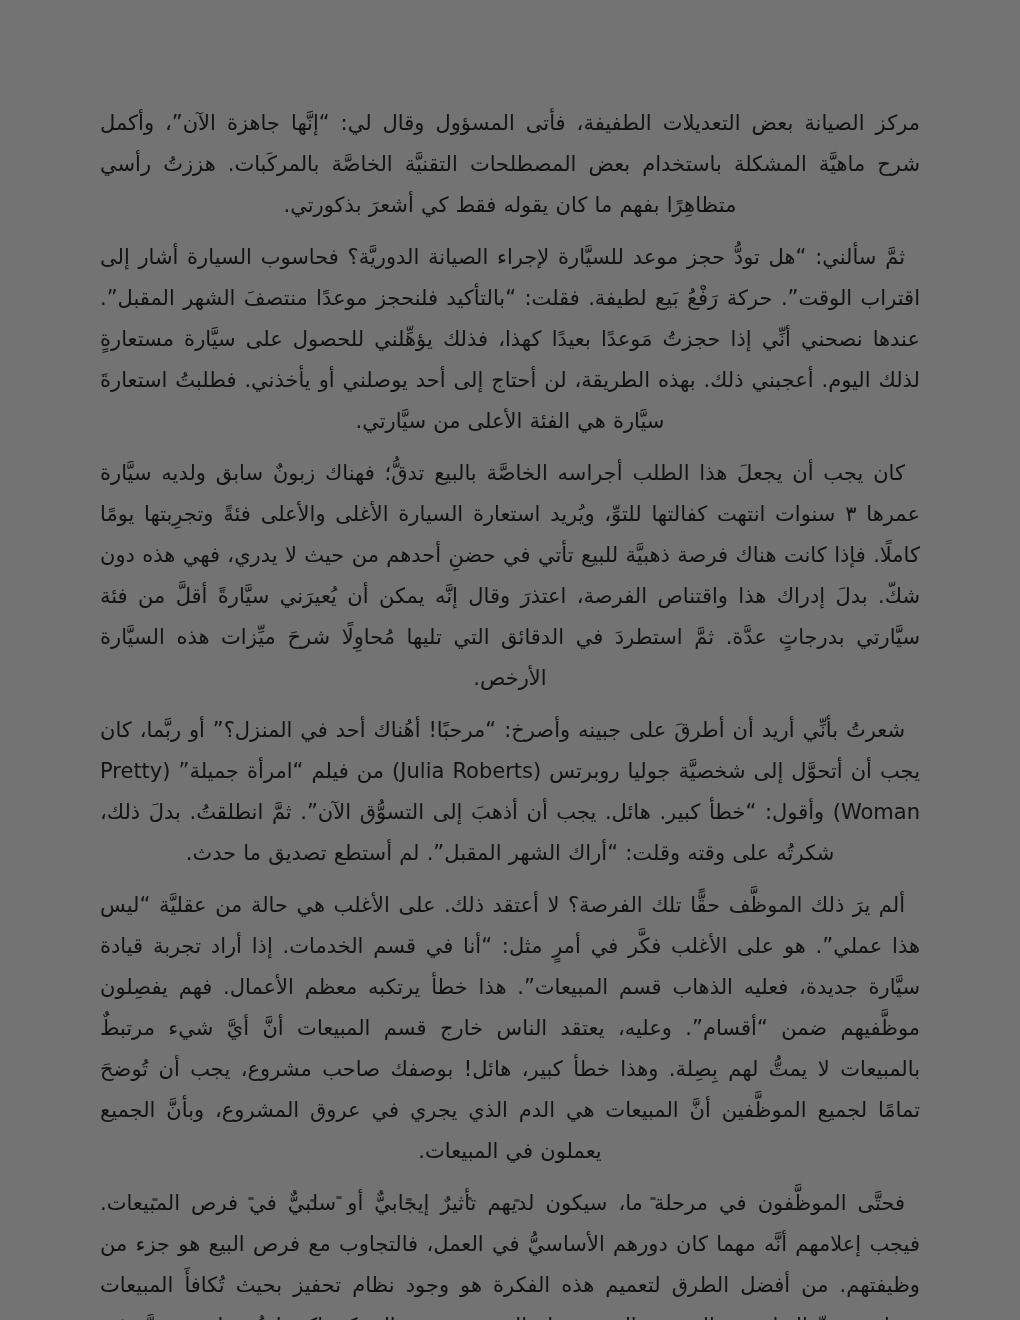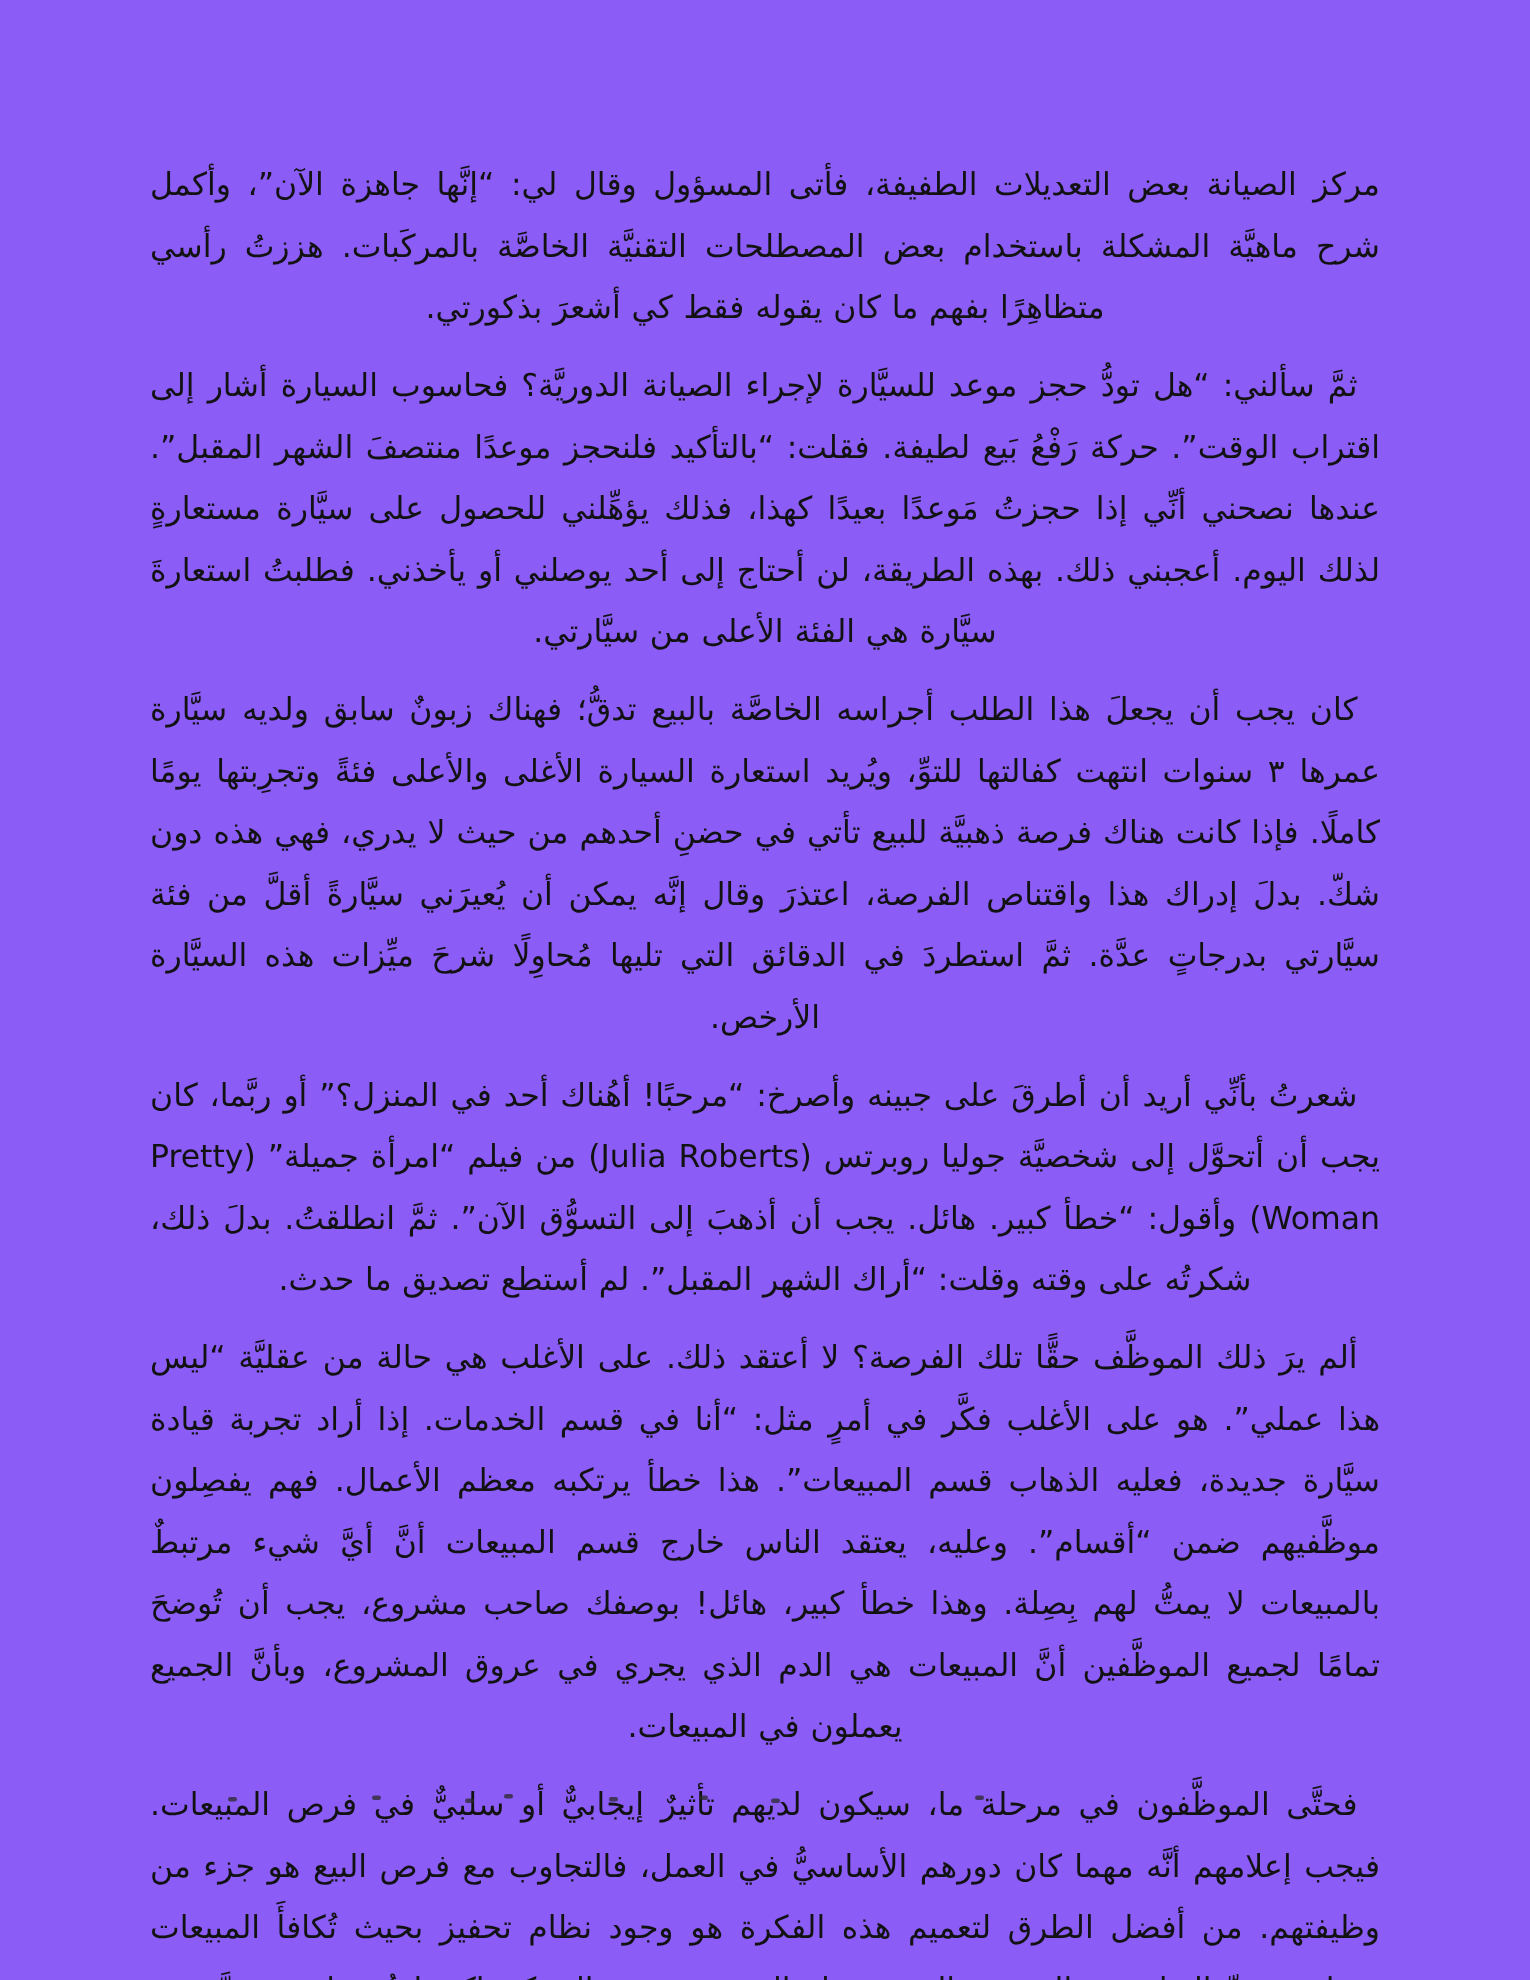--- a/index.html
+++ b/index.html
@@ -5,21 +5,21 @@
   html, body {
     margin: 0;
     padding: 0;
     background: #ffffff;
   }
   .page {
     position: relative;
     box-sizing: border-box;
     width: 1020px;
     height: 1320px;
-    background: #8b5cf6;
+    background: #737373;
     padding: 103px 100px 0 100px;
     direction: rtl;
     overflow: hidden;
     font-family: "DejaVu Sans", sans-serif;
   }
   .para {
     color: #121212;
     font-size: 21px;
     line-height: 41px;
     text-align: justify;

